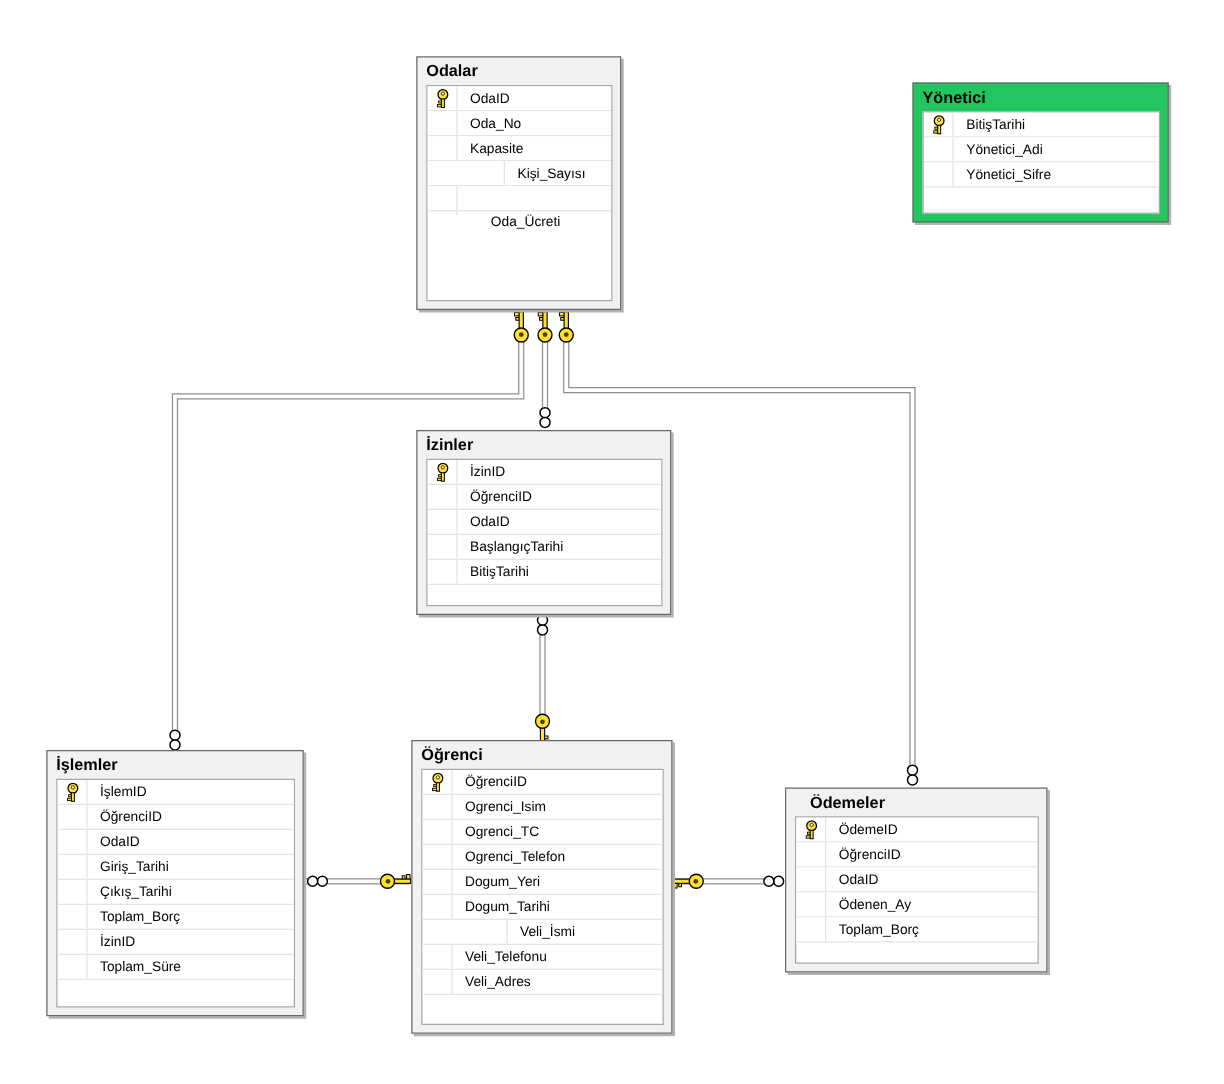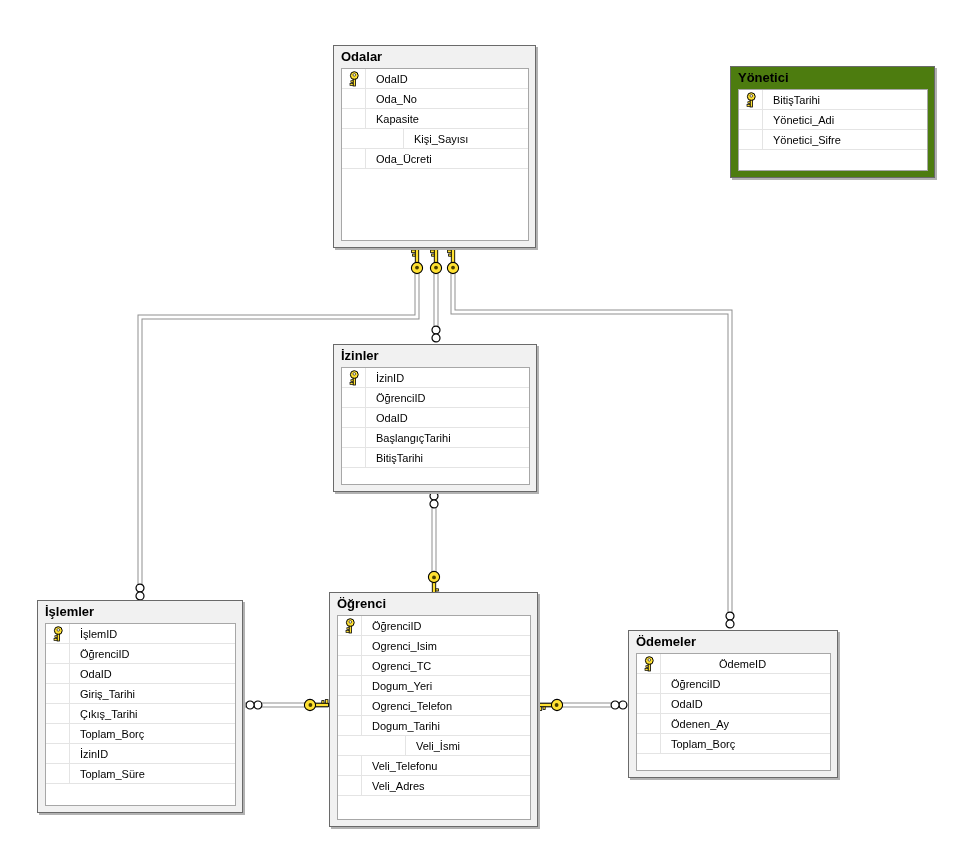--- a/index.html
+++ b/index.html
@@ -136,21 +136,21 @@
     <circle cx="0" cy="7" r="5.6" fill="#ffe132" stroke="#000000" stroke-width="1.1"></circle>
     <circle cx="0" cy="6.6" r="1.9" fill="#4a3f00"></circle>
   </g>
     <g transform="translate(619,705) rotate(90)">
     <circle cx="0" cy="-3.9" r="4" fill="#ffffff" stroke="#000000" stroke-width="1.2"></circle>
     <circle cx="0" cy="3.9" r="4" fill="#ffffff" stroke="#000000" stroke-width="1.2"></circle>
   </g>
   </g>
     </svg>
   <div id="tables-layer">
-      <div class="tbl" style="left: 333px; top: 45px; width: 203px; height: 203px; background: rgb(241, 241, 241); border-color: rgb(106, 106, 106); box-shadow: rgb(178, 178, 178) 2px 2px 0px;">
+      <div class="tbl" style="left: 333px; top: 45px; width: 164px; height: 203px; background: rgb(241, 241, 241); border-color: rgb(106, 106, 106); box-shadow: rgb(178, 178, 178) 2px 2px 0px;">
         <div class="tbl-title">Odalar</div>
         <div class="tbl-grid" style="border-color: rgb(167, 167, 167);">
           <div class="tbl-row" style="border-bottom-color: rgb(228, 228, 228);">
             <div class="key-cell" style="border-right-color: rgb(228, 228, 228);">
               <svg width="12" height="16" viewBox="0 0 12 16">
     <circle cx="6.3" cy="4.6" r="3.9" fill="#ffe132" stroke="#000000" stroke-width="1"></circle>
     <circle cx="6.3" cy="3.9" r="1.3" fill="#ffffff" stroke="#000000" stroke-width="0.6"></circle>
     <rect x="5.1" y="8.2" width="2.4" height="6.8" fill="#ffe132" stroke="#000000" stroke-width="0.8"></rect>
     <rect x="2" y="12.6" width="3.1" height="1.9" fill="#ffe132" stroke="#000000" stroke-width="0.7"></rect>
     <rect x="2.9" y="9.7" width="2.2" height="1.7" fill="#ffe132" stroke="#000000" stroke-width="0.7"></rect>
@@ -163,27 +163,27 @@
             <div class="name-cell">Oda_No</div>
           </div>
           <div class="tbl-row" style="border-bottom-color: rgb(228, 228, 228);">
             <div class="key-cell" style="border-right-color: rgb(228, 228, 228);"></div>
             <div class="name-cell">Kapasite</div>
           </div>
           <div class="tbl-row" style="border-bottom-color: rgb(228, 228, 228); padding-left: 38px;">
             <div class="key-cell" style="border-right-color: rgb(228, 228, 228);"></div>
             <div class="name-cell">Kişi_Sayısı</div>
           </div>
-          <div class="tbl-row" style="border-bottom-color: rgb(228, 228, 228);">
+          <div class="tbl-row" style="border-bottom-color: rgb(228, 228, 228); flex-direction: column;">
             <div class="key-cell" style="border-right-color: rgb(228, 228, 228);"></div>
             <div class="name-cell">Oda_Ücreti</div>
           </div>
         </div>
       </div>
-      <div class="tbl" style="left: 730px; top: 66px; width: 205px; height: 112px; background: #4d7c0f; border-color: rgb(106, 106, 106); box-shadow: rgb(178, 178, 178) 2px 2px 0px;">
+      <div class="tbl" style="left: 730px; top: 66px; width: 205px; height: 112px; background: #22c55e; border-color: rgb(106, 106, 106); box-shadow: rgb(178, 178, 178) 2px 2px 0px;">
         <div class="tbl-title">Yönetici</div>
         <div class="tbl-grid" style="border-color: rgb(167, 167, 167);">
           <div class="tbl-row" style="border-bottom-color: rgb(228, 228, 228);">
             <div class="key-cell" style="border-right-color: rgb(228, 228, 228);">
               <svg width="12" height="16" viewBox="0 0 12 16">
     <circle cx="6.3" cy="4.6" r="3.9" fill="#ffe132" stroke="#000000" stroke-width="1"></circle>
     <circle cx="6.3" cy="3.9" r="1.3" fill="#ffffff" stroke="#000000" stroke-width="0.6"></circle>
     <rect x="5.1" y="8.2" width="2.4" height="6.8" fill="#ffe132" stroke="#000000" stroke-width="0.8"></rect>
     <rect x="2" y="12.6" width="3.1" height="1.9" fill="#ffe132" stroke="#000000" stroke-width="0.7"></rect>
     <rect x="2.9" y="9.7" width="2.2" height="1.7" fill="#ffe132" stroke="#000000" stroke-width="0.7"></rect>
@@ -297,48 +297,48 @@
           <div class="tbl-row" style="border-bottom-color: rgb(228, 228, 228);">
             <div class="key-cell" style="border-right-color: rgb(228, 228, 228);"></div>
             <div class="name-cell">Ogrenci_Isim</div>
           </div>
           <div class="tbl-row" style="border-bottom-color: rgb(228, 228, 228); align-items: center;">
             <div class="key-cell" style="border-right-color: rgb(228, 228, 228);"></div>
             <div class="name-cell">Ogrenci_TC</div>
           </div>
           <div class="tbl-row" style="border-bottom-color: rgb(228, 228, 228);">
             <div class="key-cell" style="border-right-color: rgb(228, 228, 228);"></div>
+            <div class="name-cell">Ogrenci_Telefon</div>
+          </div>
+          <div class="tbl-row" style="border-bottom-color: rgb(228, 228, 228);">
+            <div class="key-cell" style="border-right-color: rgb(228, 228, 228);"></div>
             <div class="name-cell">Dogum_Yeri</div>
           </div>
           <div class="tbl-row" style="border-bottom-color: rgb(228, 228, 228);">
             <div class="key-cell" style="border-right-color: rgb(228, 228, 228);"></div>
-            <div class="name-cell">Ogrenci_Telefon</div>
-          </div>
-          <div class="tbl-row" style="border-bottom-color: rgb(228, 228, 228);">
-            <div class="key-cell" style="border-right-color: rgb(228, 228, 228);"></div>
             <div class="name-cell">Dogum_Tarihi</div>
           </div>
           <div class="tbl-row" style="border-bottom-color: rgb(228, 228, 228); padding-left: 44px;">
             <div class="key-cell" style="border-right-color: rgb(228, 228, 228);"></div>
             <div class="name-cell">Veli_İsmi</div>
           </div>
           <div class="tbl-row" style="border-bottom-color: rgb(228, 228, 228);">
             <div class="key-cell" style="border-right-color: rgb(228, 228, 228);"></div>
             <div class="name-cell">Veli_Telefonu</div>
           </div>
           <div class="tbl-row" style="border-bottom-color: rgb(228, 228, 228);">
             <div class="key-cell" style="border-right-color: rgb(228, 228, 228);"></div>
             <div class="name-cell">Veli_Adres</div>
           </div>
         </div>
       </div>
-      <div class="tbl" style="left: 628px; top: 630px; width: 210px; height: 148px; background: rgb(241, 241, 241); border-color: rgb(106, 106, 106); box-shadow: rgb(178, 178, 178) 2px 2px 0px;">
+      <div class="tbl" style="left: 628px; top: 630px; width: 210px; height: 148px; background: rgb(241, 241, 241); border-color: rgb(106, 106, 106); box-shadow: rgb(178, 178, 178) 2px 2px 0px; padding-left: 12px;">
         <div class="tbl-title">Ödemeler</div>
         <div class="tbl-grid" style="border-color: rgb(167, 167, 167);">
-          <div class="tbl-row" style="border-bottom-color: rgb(228, 228, 228); gap: 48px;">
+          <div class="tbl-row" style="border-bottom-color: rgb(228, 228, 228);">
             <div class="key-cell" style="border-right-color: rgb(228, 228, 228);">
               <svg width="12" height="16" viewBox="0 0 12 16">
     <circle cx="6.3" cy="4.6" r="3.9" fill="#ffe132" stroke="#000000" stroke-width="1"></circle>
     <circle cx="6.3" cy="3.9" r="1.3" fill="#ffffff" stroke="#000000" stroke-width="0.6"></circle>
     <rect x="5.1" y="8.2" width="2.4" height="6.8" fill="#ffe132" stroke="#000000" stroke-width="0.8"></rect>
     <rect x="2" y="12.6" width="3.1" height="1.9" fill="#ffe132" stroke="#000000" stroke-width="0.7"></rect>
     <rect x="2.9" y="9.7" width="2.2" height="1.7" fill="#ffe132" stroke="#000000" stroke-width="0.7"></rect>
   </svg>
             </div>
             <div class="name-cell">ÖdemeID</div>

